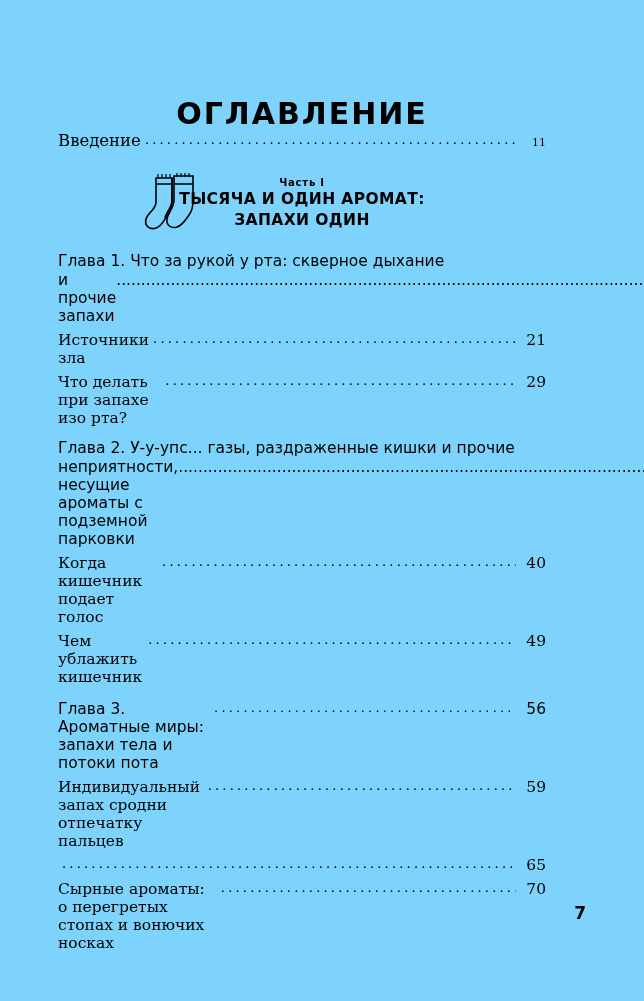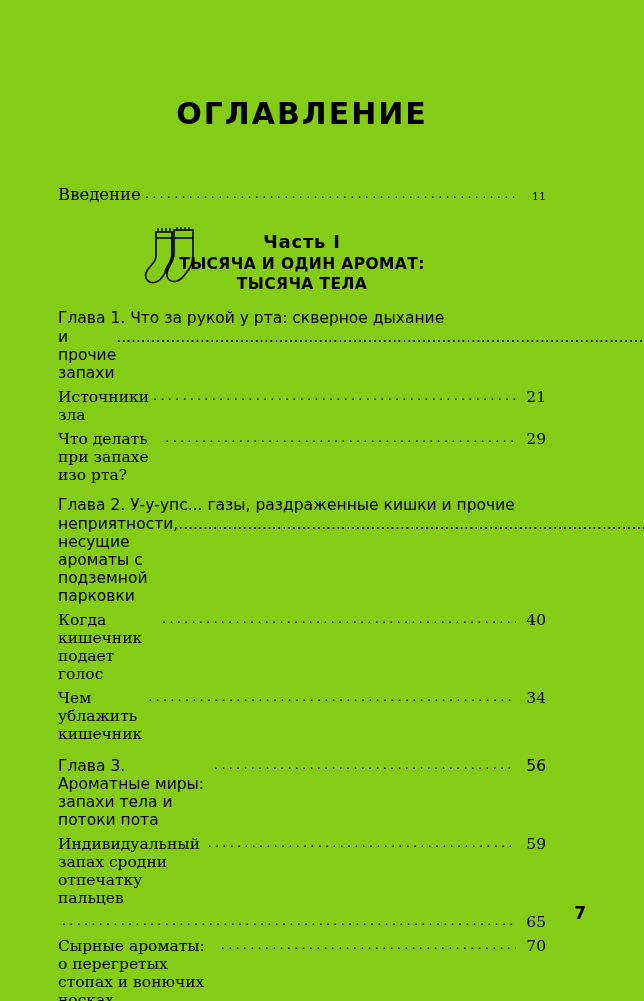--- a/index.html
+++ b/index.html
@@ -13,21 +13,21 @@
     font-family: "Liberation Sans", sans-serif;
     color: #000000;
     position: relative;
     overflow: hidden;
   }
   .page {
     position: absolute;
     left: 0; top: 0;
     width: 644px;
     height: 1001px;
-    background: #84cc16;
+    background: #7dd3fc;
   }
   .content {
     position: absolute;
     left: 58px;
     top: 0;
     width: 488px;
   }
   .toc-title {
     text-align: center;
     font-family: "DejaVu Sans", sans-serif;
@@ -62,21 +62,20 @@
   }
   .entry .page-num {
     flex: 0 0 auto;
     text-align: right;
     min-width: 26px;
     font-family: "DejaVu Serif", serif;
   }
 
   
   .intro {
-    margin-top: 54px;
     font-size: 16.5px;
   }
   .intro .page-num { font-size: 11px; }
 
   
   .part {
     margin-top: 26px;
     margin-bottom: 14px;
     position: relative;
     min-height: 62px;
@@ -84,21 +83,21 @@
   .part-text {
     text-align: center;
     font-family: "DejaVu Sans", sans-serif;
     font-weight: bold;
     font-size: 15.5px;
     line-height: 1.32;
     letter-spacing: 0.4px;
   }
   .part-text .part-num {
     display: block;
-    font-size: 18px;
+    font-size: 10px;
     letter-spacing: 0.8px;
   }
   .part-icon {
     position: absolute;
     left: 78px;
     top: -4px;
     width: 72px;
     height: 62px;
   }
 
@@ -159,21 +158,21 @@
           <path d="M36 6 L36 28 C36 36 30 40 29 46"></path>
           <path d="M38 4 L38 28 C38 36 32 40 31 47 C30 53 35 57 41 55 C47 53 50 47 53 43 C56 39 57 35 57 29 L57 4 Z"></path>
           <path d="M20 12 L36 12 M38 12 L57 12" stroke-width="1.4"></path>
           <path d="M22 2 L22 6 M26 2 L26 6 M30 2 L30 6 M34 2 L34 6" stroke-width="1.2"></path>
           <path d="M41 1 L41 5 M45 1 L45 5 M49 1 L49 5 M53 1 L53 5" stroke-width="1.2"></path>
         </svg>
       </span>
       <div class="part-text">
         <span class="part-num">Часть I</span>
         <span>ТЫСЯЧА И ОДИН АРОМАТ:</span><br>
-        <span>ТЫСЯЧА ТЕЛА</span>
+        <span>ЗАПАХИ ОДИН</span>
       </div>
     </div>
 
     <div class="group">
       <div class="chapter-wrap">
         <div class="chapter" style="margin-top:0">
           <span class="label">Глава 1. Что за рукой у рта: скверное дыхание</span>
         </div>
         <div class="chapter-line2">
           <span class="label">и прочие запахи</span>
@@ -205,21 +204,21 @@
         </div>
       </div>
       <div class="entry sub">
         <span class="label">Когда кишечник подает голос</span>
         <span class="dots">........................................................................................................................</span>
         <span class="page-num">40</span>
       </div>
       <div class="entry sub">
         <span class="label">Чем ублажить кишечник</span>
         <span class="dots">........................................................................................................................</span>
-        <span class="page-num">34</span>
+        <span class="page-num">49</span>
       </div>
     </div>
 
     <div class="group">
       <div class="entry chapter">
         <span class="label">Глава 3. Ароматные миры: запахи тела и потоки пота</span>
         <span class="dots">........................................................................................................................</span>
         <span class="page-num">56</span>
       </div>
       <div class="entry sub">

